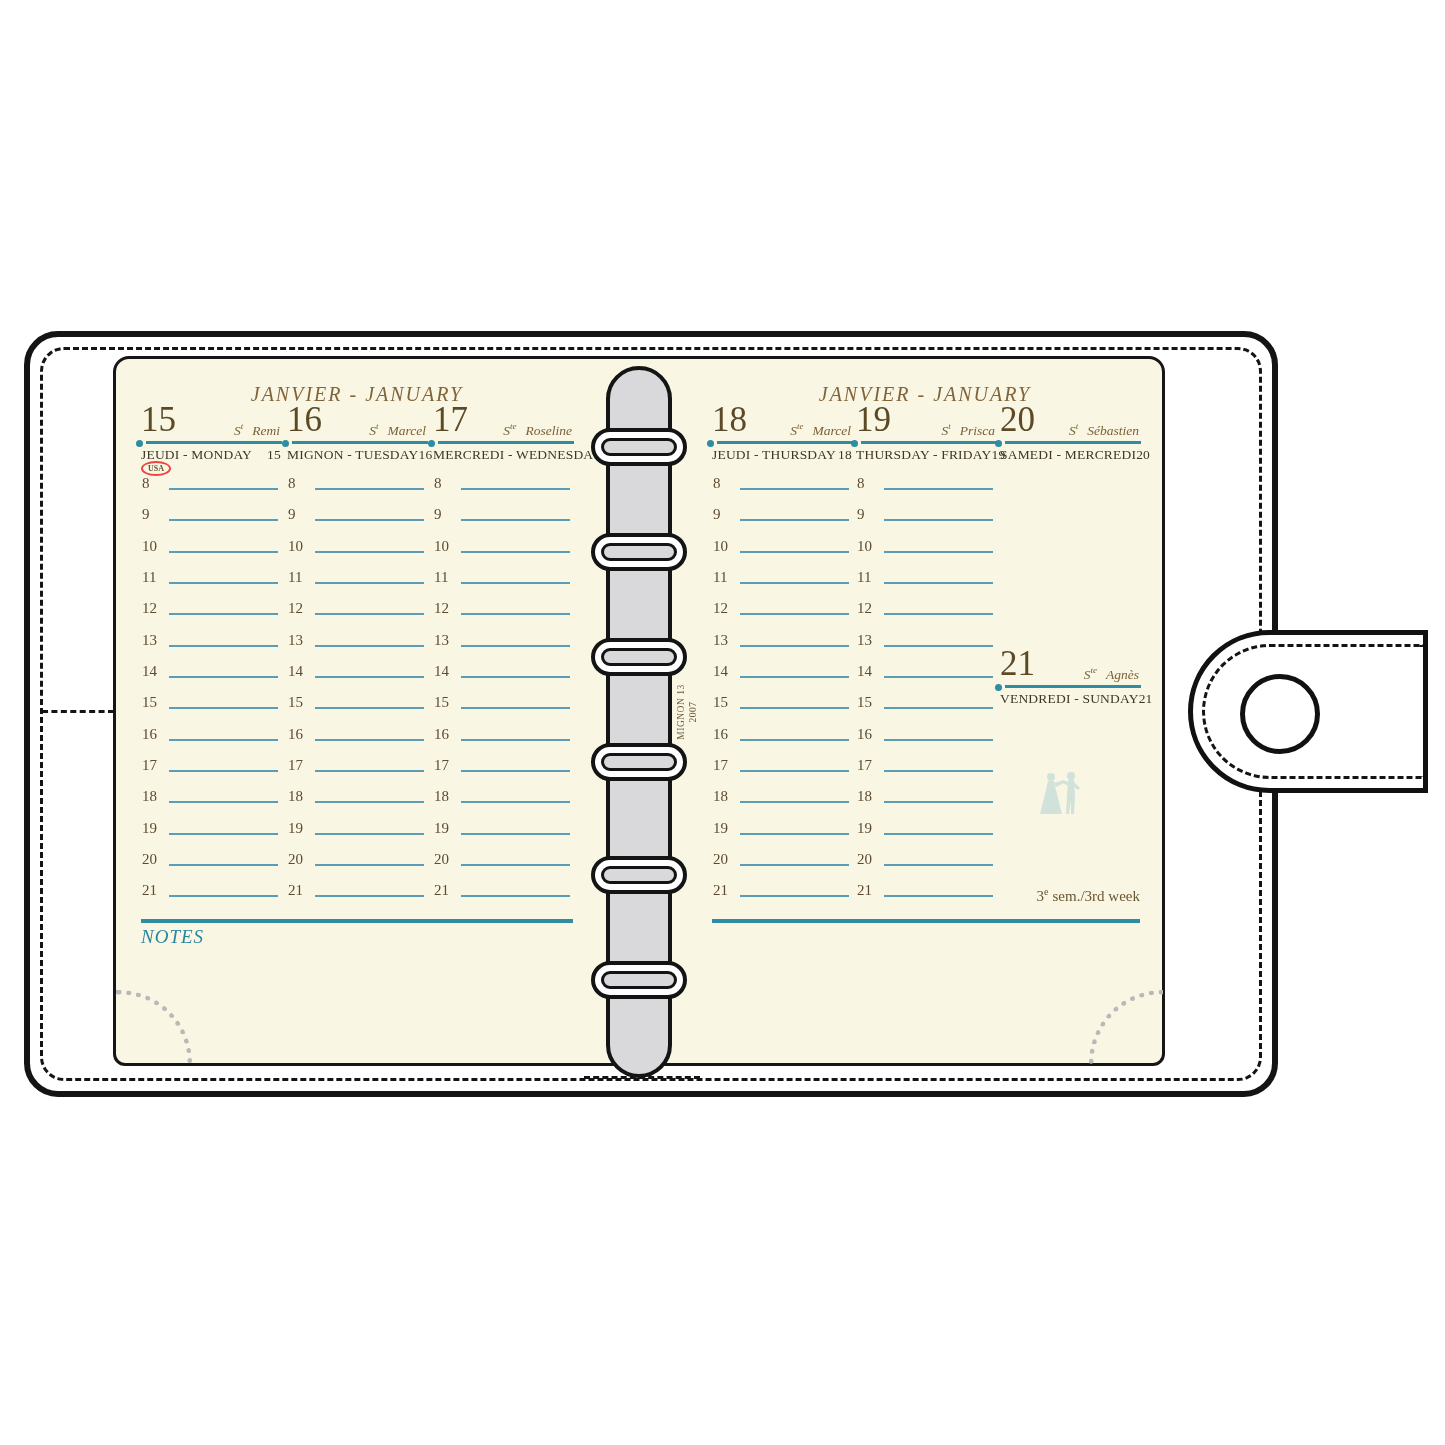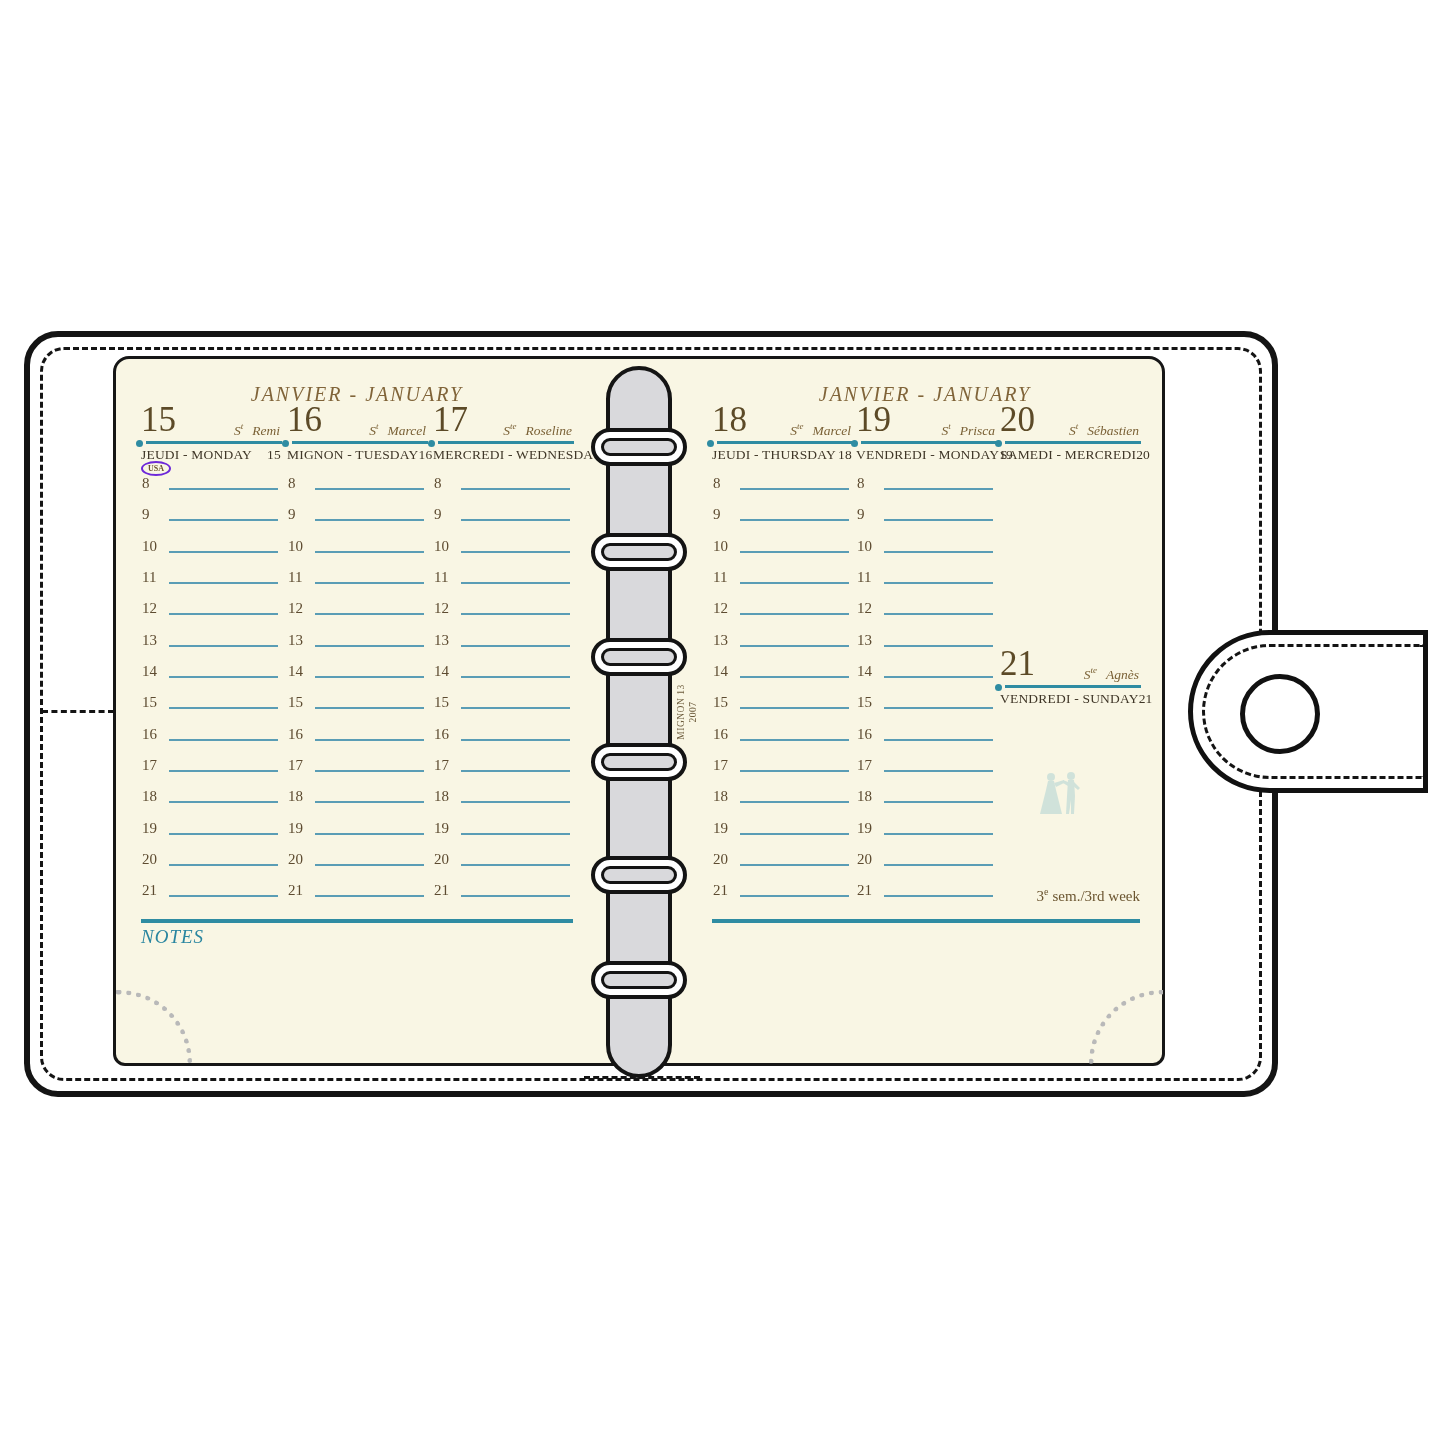--- a/index.html
+++ b/index.html
@@ -37,21 +37,21 @@
   .day-num{position:absolute;left:0;top:-4px;font-size:35px;line-height:1;color:#5c4a27;}
   .day-saint{position:absolute;right:1px;top:15px;font-size:13.5px;font-style:italic;color:#7a6136;white-space:nowrap;}
   .day-saint .sup{font-size:9px;vertical-align:super;}
   .day-saint .sname{margin-left:9px;}
   .day-rule{position:absolute;left:-5px;right:-1px;top:33px;height:7px;}
   .day-dot{position:absolute;left:0;top:1px;width:7px;height:7px;border-radius:50%;background:#2f8ca2;}
   .day-line{position:absolute;left:10px;right:0;top:2px;height:3px;background:#2f8ca2;}
   .day-label-row{position:absolute;left:0;right:0;top:41px;display:flex;justify-content:space-between;
         font-size:13.5px;letter-spacing:.2px;color:#3f3627;white-space:nowrap;}
   .usa-badge{position:absolute;left:0;top:55px;width:30px;height:15px;box-sizing:border-box;
-        border:2px solid #6d28d9;border-radius:50%;font-size:8px;font-weight:bold;line-height:11px;
+        border:2px solid #ef4444;border-radius:50%;font-size:8px;font-weight:bold;line-height:11px;
         text-align:center;color:#6b5530;}
 
   
   .hour-row{position:absolute;width:140px;height:17px;z-index:3;}
   .hour-num{position:absolute;left:1px;top:0;font-size:15px;color:#5d4b30;}
   .hour-line{position:absolute;left:28px;right:3px;top:13px;height:2px;background:#5a9db5;}
 
   
   .bottom-rule{position:absolute;top:919px;height:4px;background:#2f8ca2;z-index:3;}
   .bottom-rule.left{left:141px;width:432px;}
@@ -413,21 +413,21 @@
       <div class="hour-line"></div>
     </div>
     <div class="day-col" style="left: 856px; top: 406px;">
       <div class="day-num">19</div>
       <div class="day-saint"><span>S</span><span class="sup">t</span><span class="sname">Prisca</span></div>
       <div class="day-rule">
         <div class="day-dot"></div>
         <div class="day-line"></div>
       </div>
       <div class="day-label-row">
-        <span>VENDREDI - MONDAY</span>
+        <span>THURSDAY - FRIDAY</span>
         <span>19</span>
       </div>
     </div>
     <div class="hour-row" style="left: 856px; top: 475px;">
       <span class="hour-num">8</span>
       <div class="hour-line"></div>
     </div>
     <div class="hour-row" style="left: 856px; top: 506px;">
       <span class="hour-num">9</span>
       <div class="hour-line"></div>

